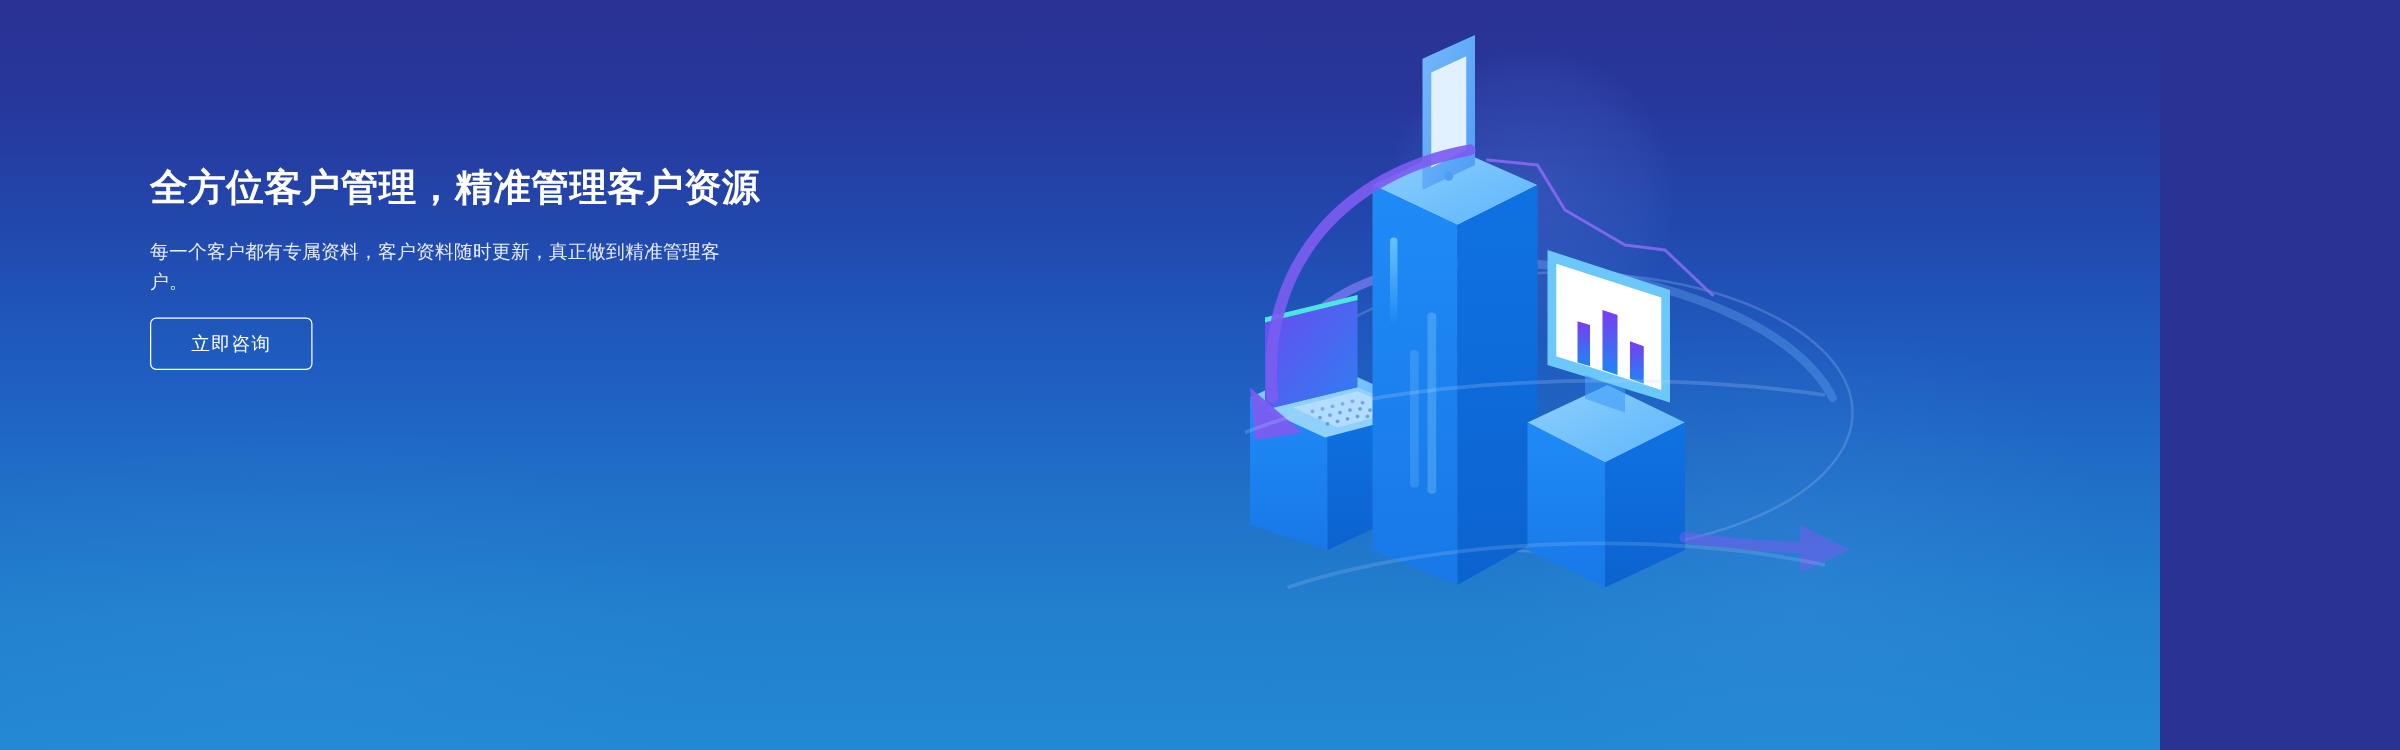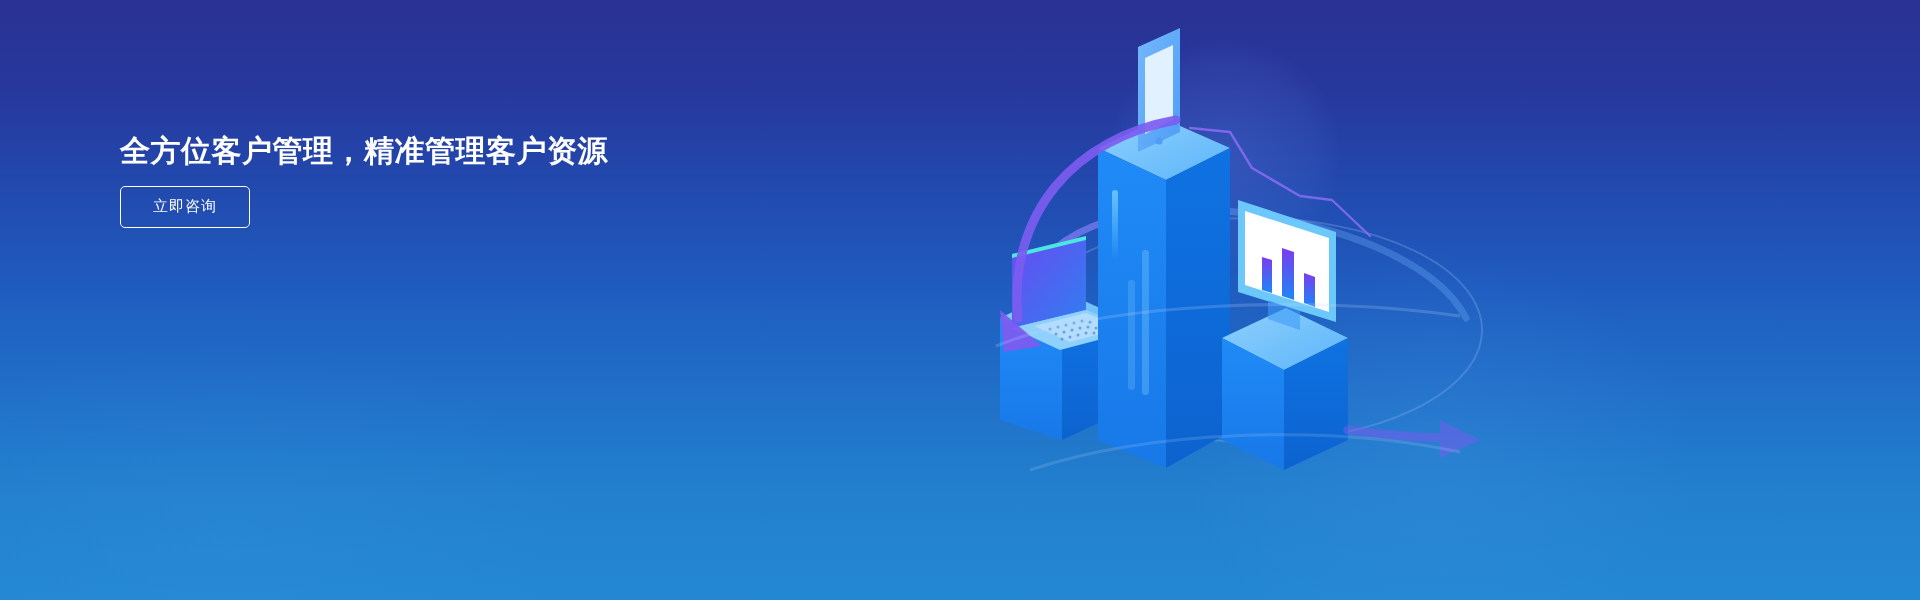--- a/index.html
+++ b/index.html
@@ -4,21 +4,21 @@
 <style>
   * { margin:0; padding:0; box-sizing:border-box; }
   html,body { width:1920px; height:600px; overflow:hidden; }
   body {
     font-family:"Liberation Sans","DejaVu Sans",sans-serif;
     background:#2a3293;
   }
 
   #banner {
     position:relative;
-    width:1920px; height:600px;
+    width:1728px; height:600px;
     overflow:hidden;
     background:linear-gradient(180deg,
         #2a3293 0%,
         #27379c 14%,
         #2248ad 30%,
         #1f5cbf 48%,
         #2070c8 66%,
         #2280ce 82%,
         #2388d4 100%);
   }
@@ -93,20 +93,21 @@
 
 <div id="banner">
 
   <div class="glow" id="glow-a"></div>
   <div class="glow" id="glow-b"></div>
   <div class="glow" id="glow-c"></div>
 
   <div id="copy">
     <h1 id="headline">全方位客户管理，精准管理客户资源</h1>
 
+    <p id="subcopy">每一个客户都有专属资料，客户资料随时更新，真正做到精准管理客户。</p>
 
     <button id="cta">立即咨询</button>
   </div>
 
   <div id="illustration">
     <svg viewBox="0 0 700 600" xmlns="http://www.w3.org/2000/svg">
       <defs>
         <linearGradient id="gPillarFront" x1="0" y1="0" x2="0" y2="1">
           <stop offset="0%" stop-color="#1f8bf7"></stop>
           <stop offset="100%" stop-color="#1878e8"></stop>

